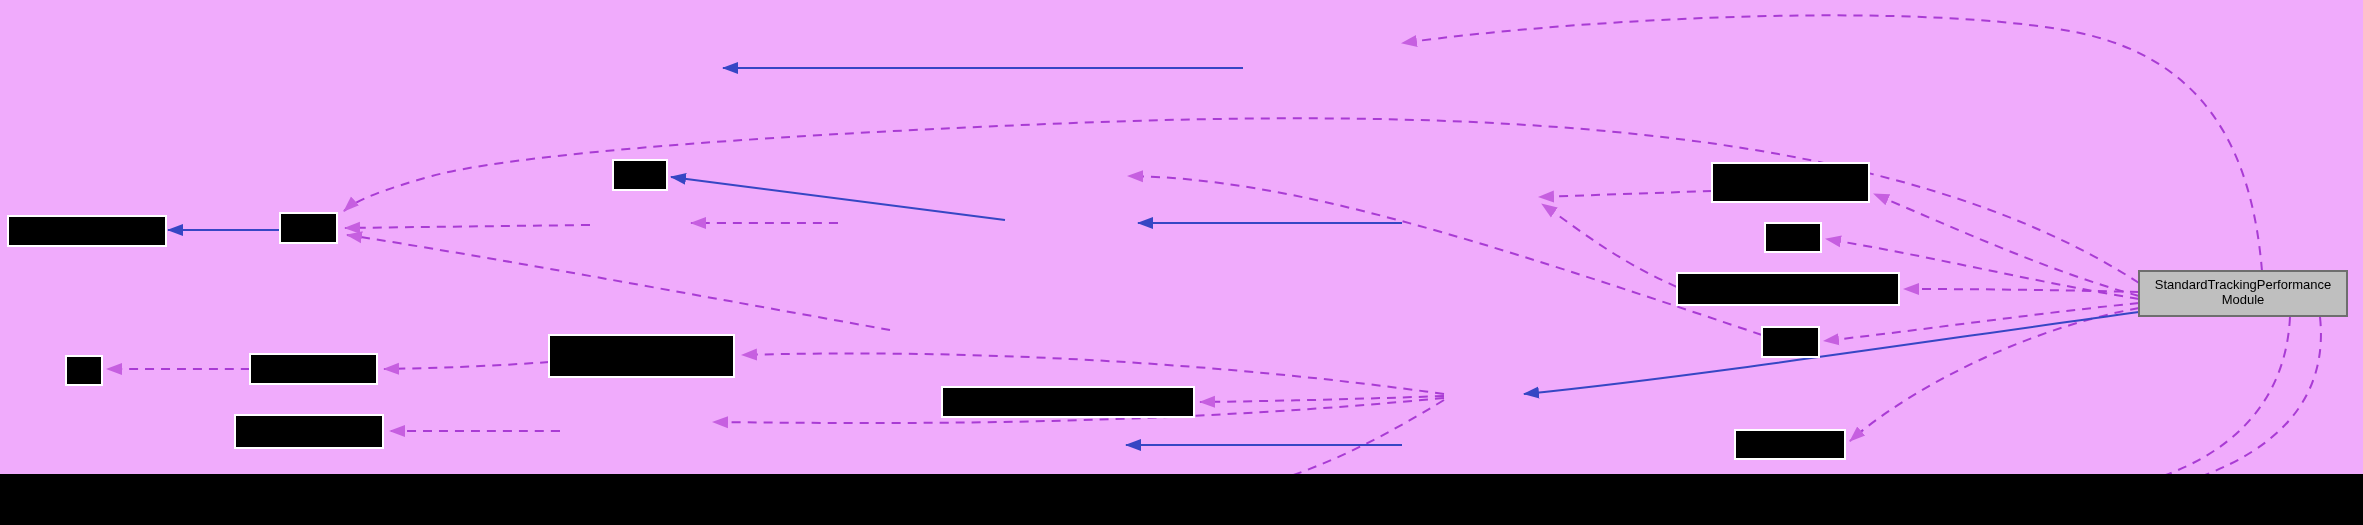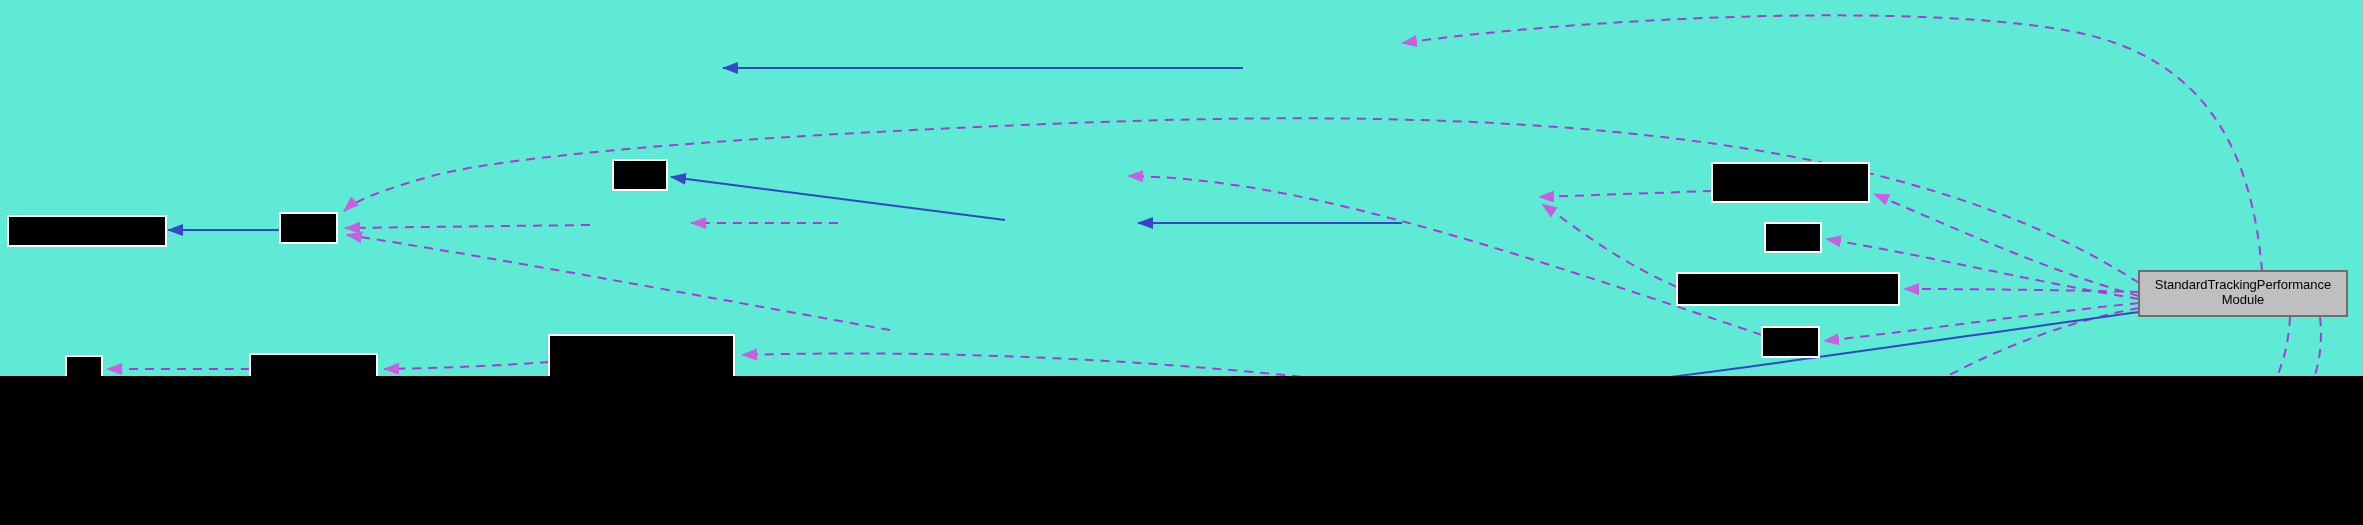--- a/index.html
+++ b/index.html
@@ -3,22 +3,22 @@
 <meta charset="utf-8">
 <style>
   html, body {
     margin: 0;
     padding: 0;
     background: #000000;
   }
   .stage {
     position: relative;
     width: 2363px;
-    height: 376px;
-    background: #5eead4;
+    height: 474px;
+    background: #f0abfc;
     overflow: hidden;
   }
   svg {
     display: block;
     width: 2363px;
     height: 525px;
   }
   text {
     font-family: "Liberation Sans", sans-serif;
   }

